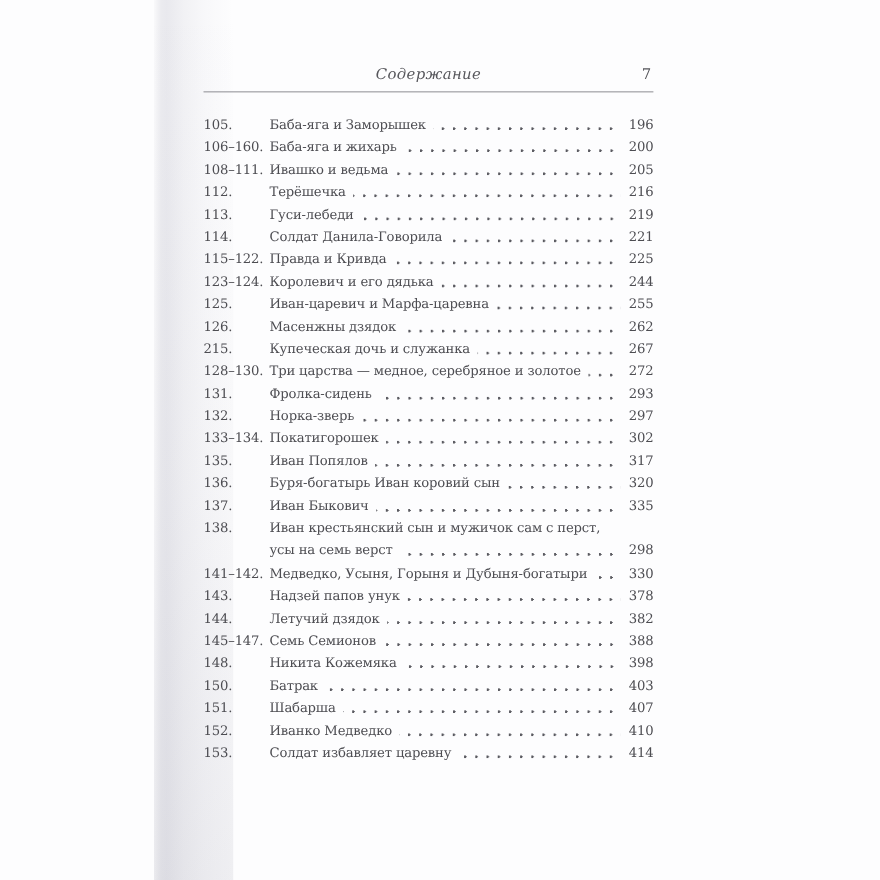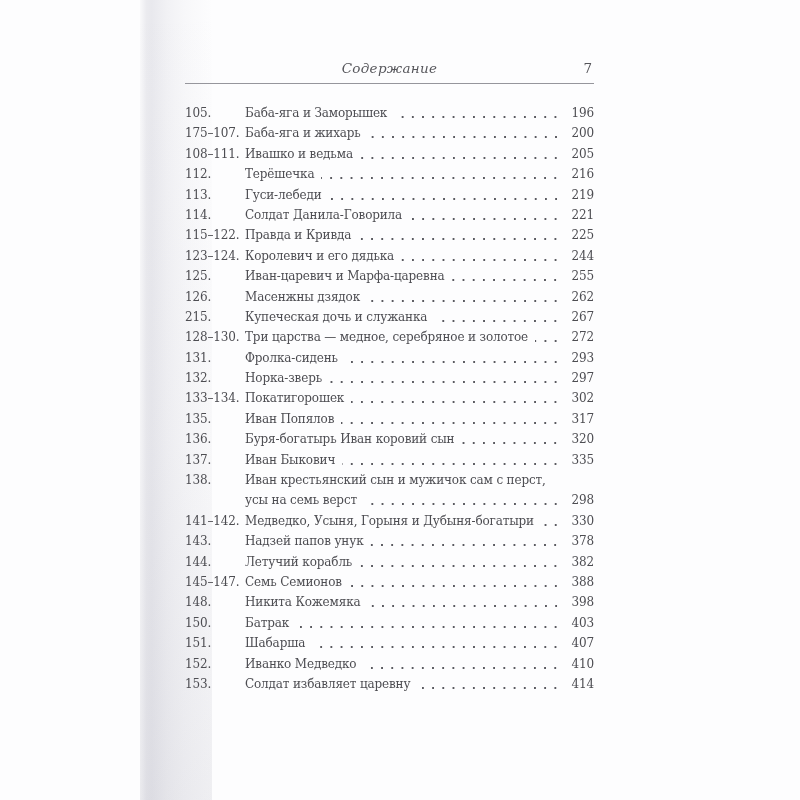--- a/index.html
+++ b/index.html
@@ -56,21 +56,21 @@
     </div>
     <div class="rule"></div>
     <div class="toc" id="toc">
         <div class="row">
           <span class="num">105.</span>
           <span class="title">Баба-яга и Заморышек</span>
           <span class="dots"></span>
           <span class="pg">196</span>
         </div>
         <div class="row">
-          <span class="num">175–107.</span>
+          <span class="num">106–160.</span>
           <span class="title">Баба-яга и жихарь</span>
           <span class="dots"></span>
           <span class="pg">200</span>
         </div>
         <div class="row">
           <span class="num">108–111.</span>
           <span class="title">Ивашко и ведьма</span>
           <span class="dots"></span>
           <span class="pg">205</span>
         </div>
@@ -181,21 +181,21 @@
           <span class="pg">330</span>
         </div>
         <div class="row">
           <span class="num">143.</span>
           <span class="title">Надзей папов унук</span>
           <span class="dots"></span>
           <span class="pg">378</span>
         </div>
         <div class="row">
           <span class="num">144.</span>
-          <span class="title">Летучий корабль</span>
+          <span class="title">Летучий дзядок</span>
           <span class="dots"></span>
           <span class="pg">382</span>
         </div>
         <div class="row">
           <span class="num">145–147.</span>
           <span class="title">Семь Семионов</span>
           <span class="dots"></span>
           <span class="pg">388</span>
         </div>
         <div class="row">

